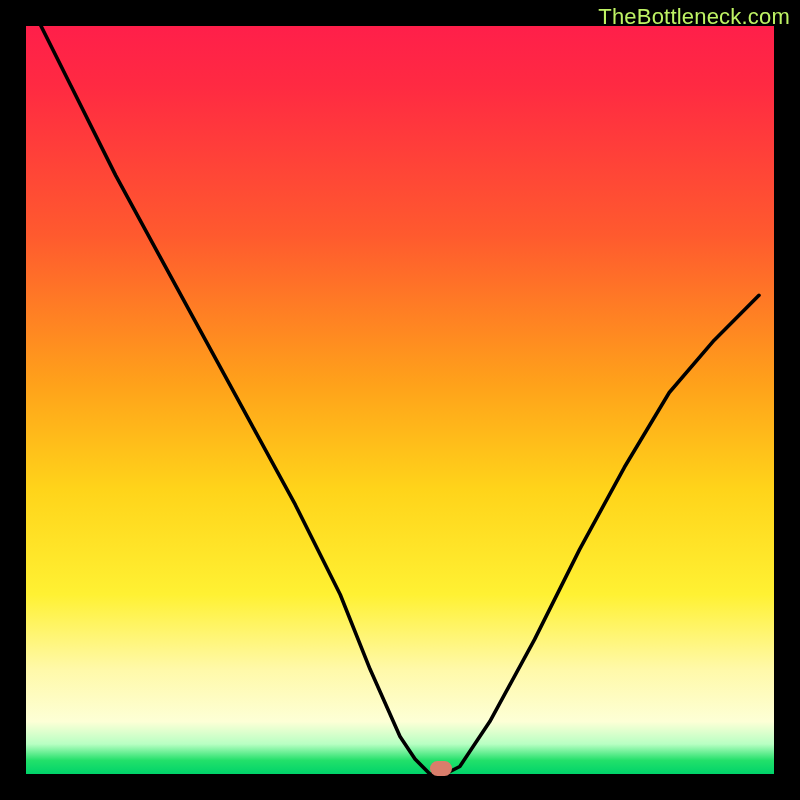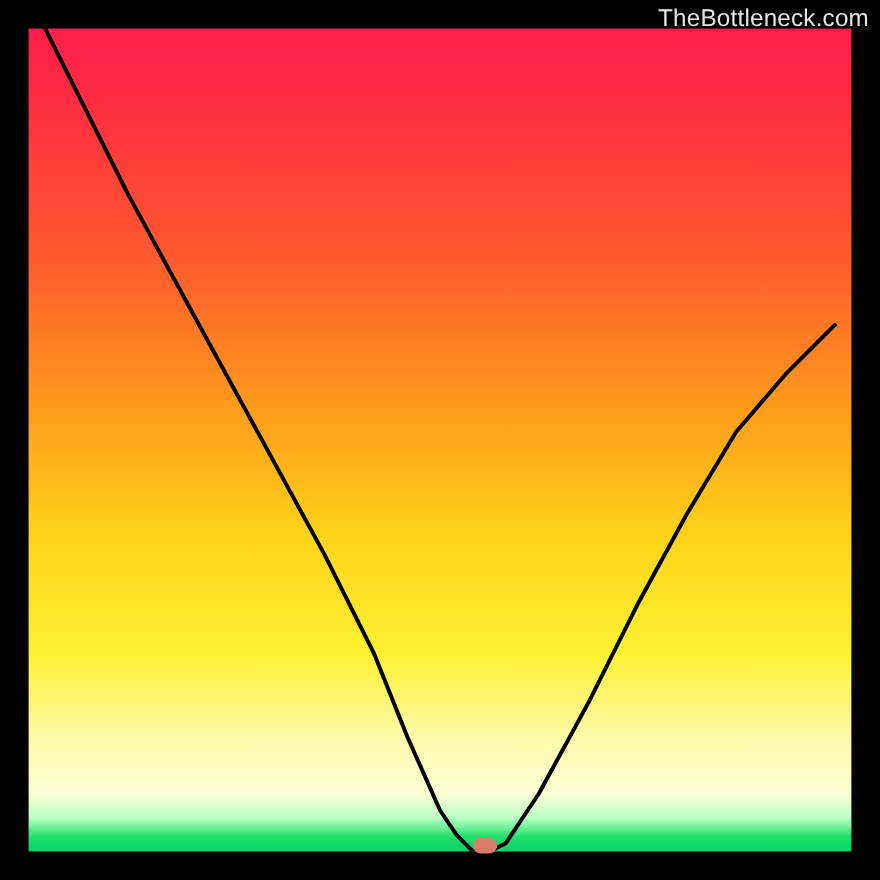--- a/index.html
+++ b/index.html
@@ -14,21 +14,21 @@
   .stage {
     position: relative;
     width: 800px;
     height: 800px;
     background: #000;
   }
   .watermark {
     position: absolute;
     top: 4px;
     right: 10px;
-    color: #e5e5e5;
+    color: #bef264;
     font-size: 22px;
     font-weight: 500;
     letter-spacing: 0.2px;
     user-select: none;
   }
   .plot-area {
     position: absolute;
     left: 26px;
     top: 26px;
     width: 748px;

